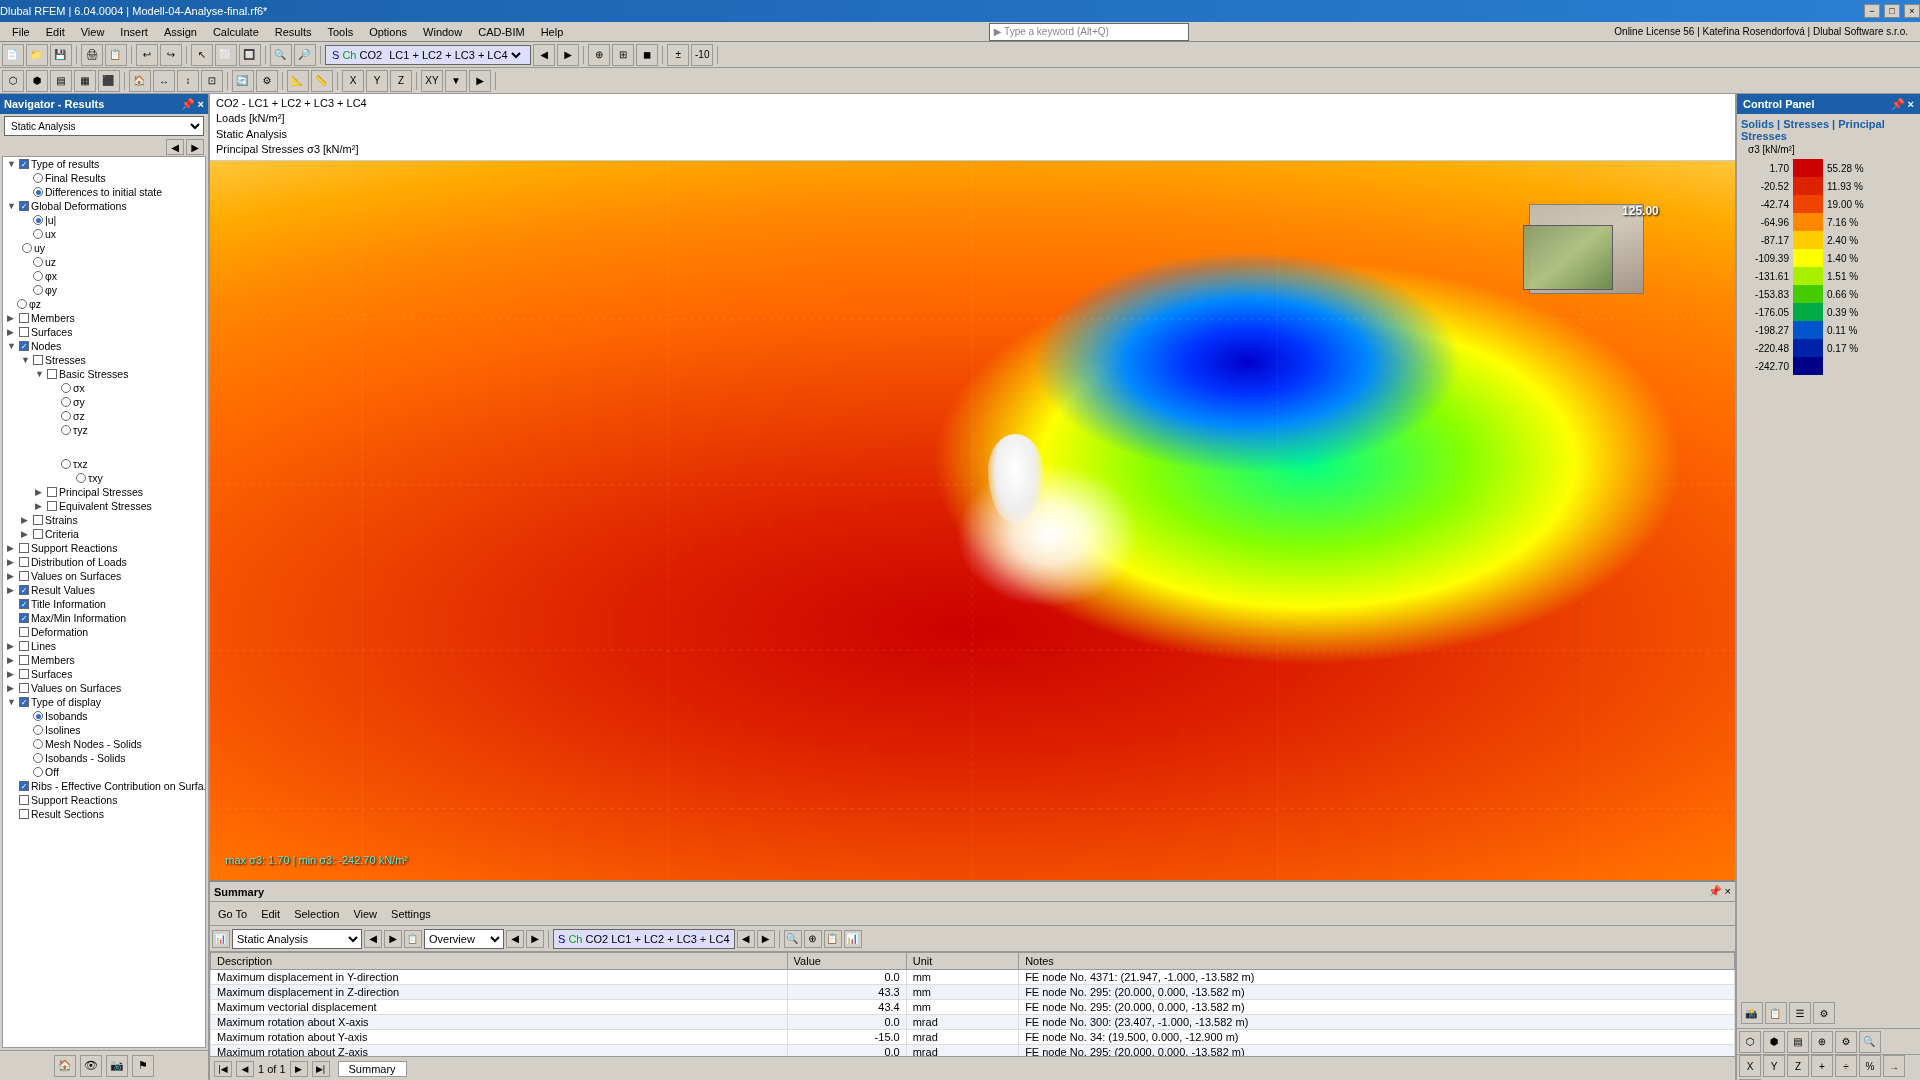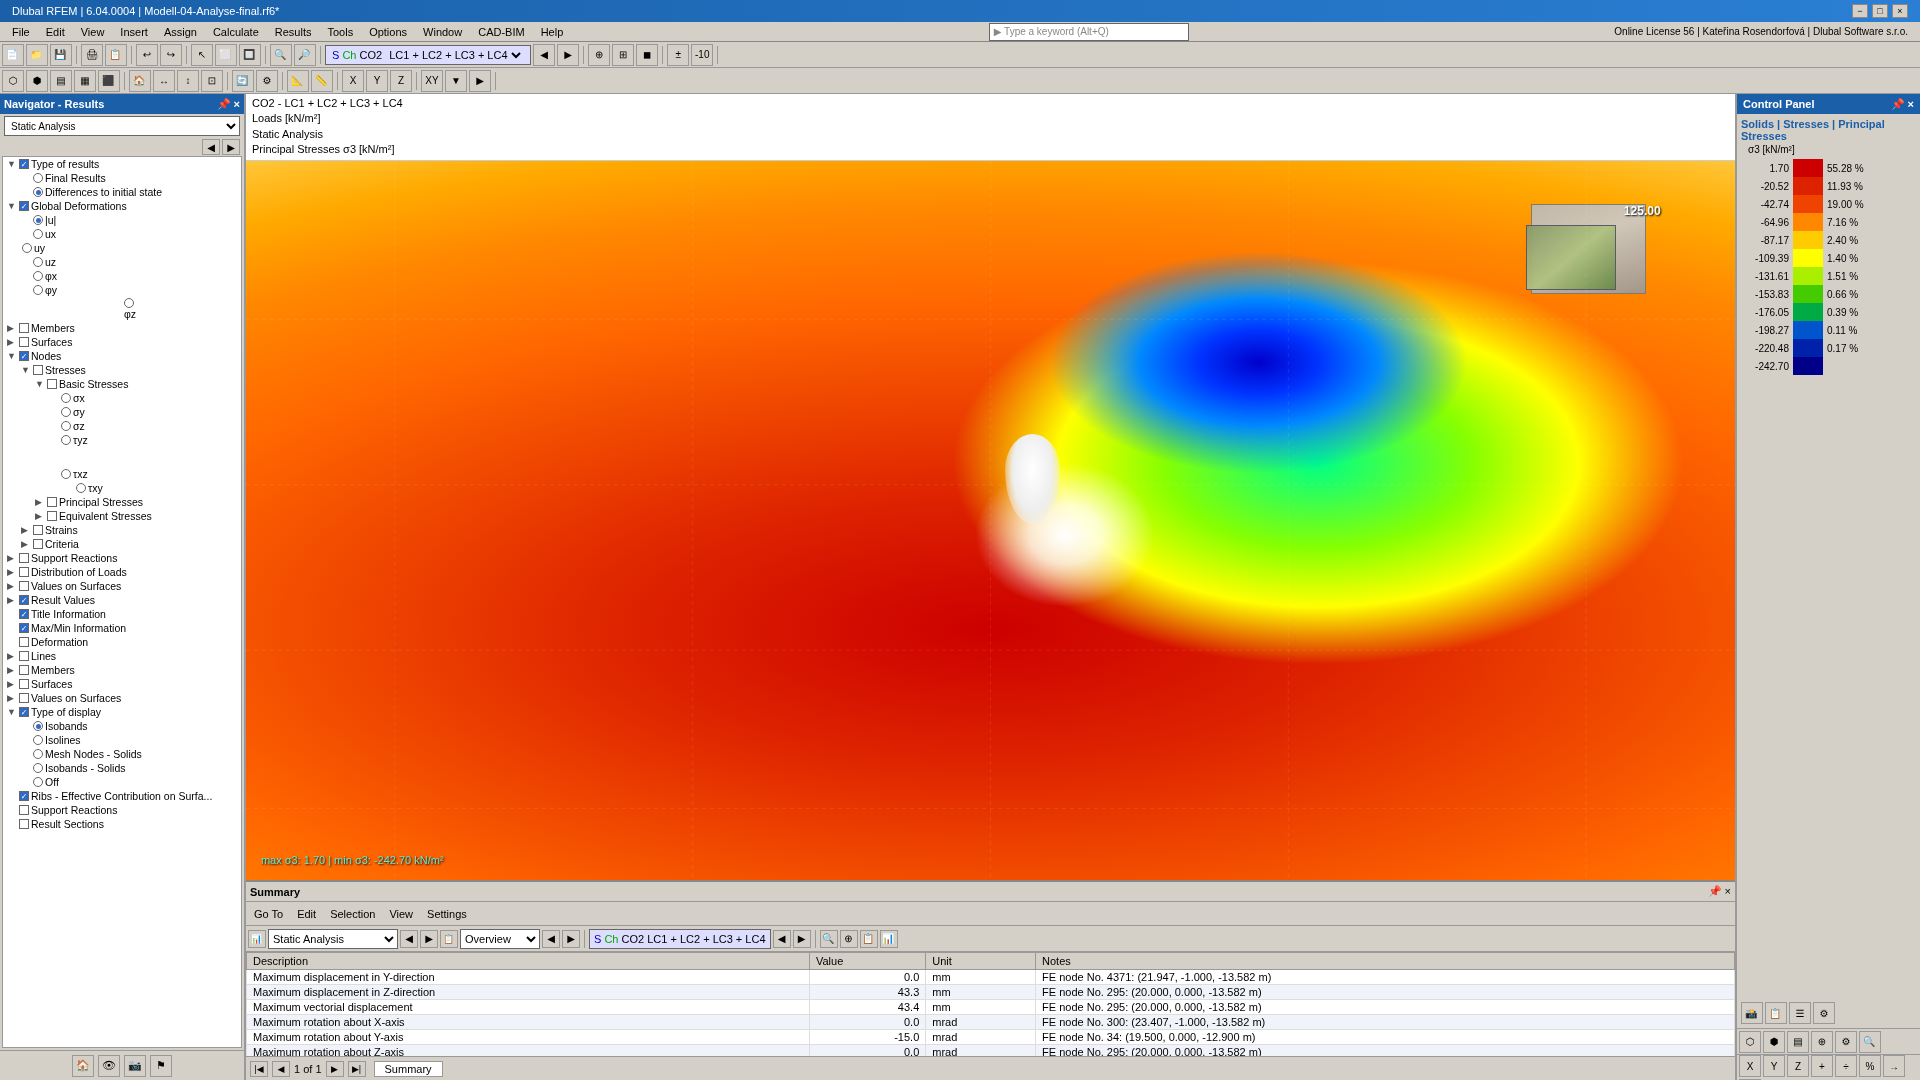--- a/index.html
+++ b/index.html
@@ -1,39 +1,39 @@
 <!DOCTYPE html>
 <html><head>
   <meta charset="utf-8">
   <style>
     * { margin: 0; padding: 0; box-sizing: border-box; }
     body { font-family: 'Segoe UI', Arial, sans-serif; font-size: 11px; background: #d4d0c8; color: #000; overflow: hidden; width: 1920px; height: 1080px; }
 
     
-    #titlebar { height: 22px; background: linear-gradient(to right, #1a5fa8, #2a7fd4); display: flex; align-items: center; justify-content: space-between; padding: 0 12px; color: #fff; font-size: 11px; }
+    #titlebar { height: 22px; background: linear-gradient(to right, #1a5fa8, #2a7fd4); display: flex; align-items: center; justify-content: space-between; padding: 0 0; color: #fff; font-size: 11px; }
     #titlebar .win-controls { display: flex; gap: 4px; }
     #titlebar .win-btn { width: 16px; height: 14px; background: #d4d0c8; border: 1px solid #888; font-size: 9px; display: flex; align-items: center; justify-content: center; cursor: pointer; color: #000; }
 
     
     #menubar { height: 20px; background: #d4d0c8; display: flex; align-items: center; border-bottom: 1px solid #888; padding: 0 4px; }
     #menubar span { padding: 1px 8px; font-size: 11px; cursor: pointer; }
 
     
     #toolbar { height: 26px; background: #d4d0c8; display: flex; align-items: center; border-bottom: 1px solid #999; padding: 0 2px; gap: 2px; }
     .toolbar-btn { width: 22px; height: 22px; background: #d4d0c8; border: 1px solid #999; display: flex; align-items: center; justify-content: center; cursor: pointer; font-size: 10px; }
     .toolbar-sep { width: 1px; height: 18px; background: #999; margin: 0 2px; }
 
     
     #toolbar2 { height: 26px; background: #d4d0c8; display: flex; align-items: center; border-bottom: 1px solid #999; padding: 0 2px; gap: 2px; }
 
     
     #main { display: flex; height: calc(1080px - 22px - 20px - 26px - 26px); }
 
     
-    #navigator { width: 246px; background: #d4d0c8; border-right: 2px solid #999; display: flex; flex-direction: column; overflow: hidden; }
+    #navigator { width: 210px; background: #d4d0c8; border-right: 2px solid #999; display: flex; flex-direction: column; overflow: hidden; }
     #nav-header { height: 20px; background: #1a5fa8; color: #fff; display: flex; align-items: center; justify-content: space-between; padding: 0 4px; font-size: 11px; font-weight: bold; }
     #nav-header-controls { display: flex; gap: 2px; }
     #nav-combo { height: 20px; background: #fff; border: 1px solid #666; padding: 0 2px; font-size: 10px; width: calc(100% - 8px); margin: 2px 4px; }
     #nav-tree { flex: 1; overflow-y: auto; overflow-x: hidden; background: #fff; margin: 0 2px 2px 2px; border: 1px solid #999; }
     .tree-item { display: flex; align-items: center; padding: 1px 2px; cursor: pointer; white-space: nowrap; font-size: 10.5px; }
     .tree-toggle { width: 12px; font-size: 9px; color: #555; flex-shrink: 0; }
     .tree-label { font-size: 10.5px; }
     .radio-dot { width: 10px; height: 10px; border-radius: 50%; border: 1px solid #666; margin-right: 2px; background: #fff; flex-shrink: 0; display: flex; align-items: center; justify-content: center; }
     .radio-dot.checked::after { content: ''; width: 5px; height: 5px; border-radius: 50%; background: #316ac5; }
     .checkbox { width: 10px; height: 10px; border: 1px solid #666; margin-right: 2px; background: #fff; flex-shrink: 0; display: flex; align-items: center; justify-content: center; font-size: 8px; }
@@ -270,21 +270,21 @@
         <div class="tree-item" style="padding-left: 18px;">
           <span class="tree-toggle"></span>
           <div class="radio-dot"></div>
           <span class="tree-label">φx</span>
         </div>
         <div class="tree-item" style="padding-left: 18px;">
           <span class="tree-toggle"></span>
           <div class="radio-dot"></div>
           <span class="tree-label">φy</span>
         </div>
-        <div class="tree-item" style="padding-left: 18px; flex-direction: column;">
+        <div class="tree-item" style="padding-left: 2px;">
           <span class="tree-toggle"></span>
           <div class="radio-dot"></div>
           <span class="tree-label">φz</span>
         </div>
         <div class="tree-item" style="padding-left: 4px;">
           <span class="tree-toggle">▶</span>
           <div class="checkbox"></div>
           <span class="tree-label">Members</span>
         </div>
         <div class="tree-item" style="padding-left: 4px;">

